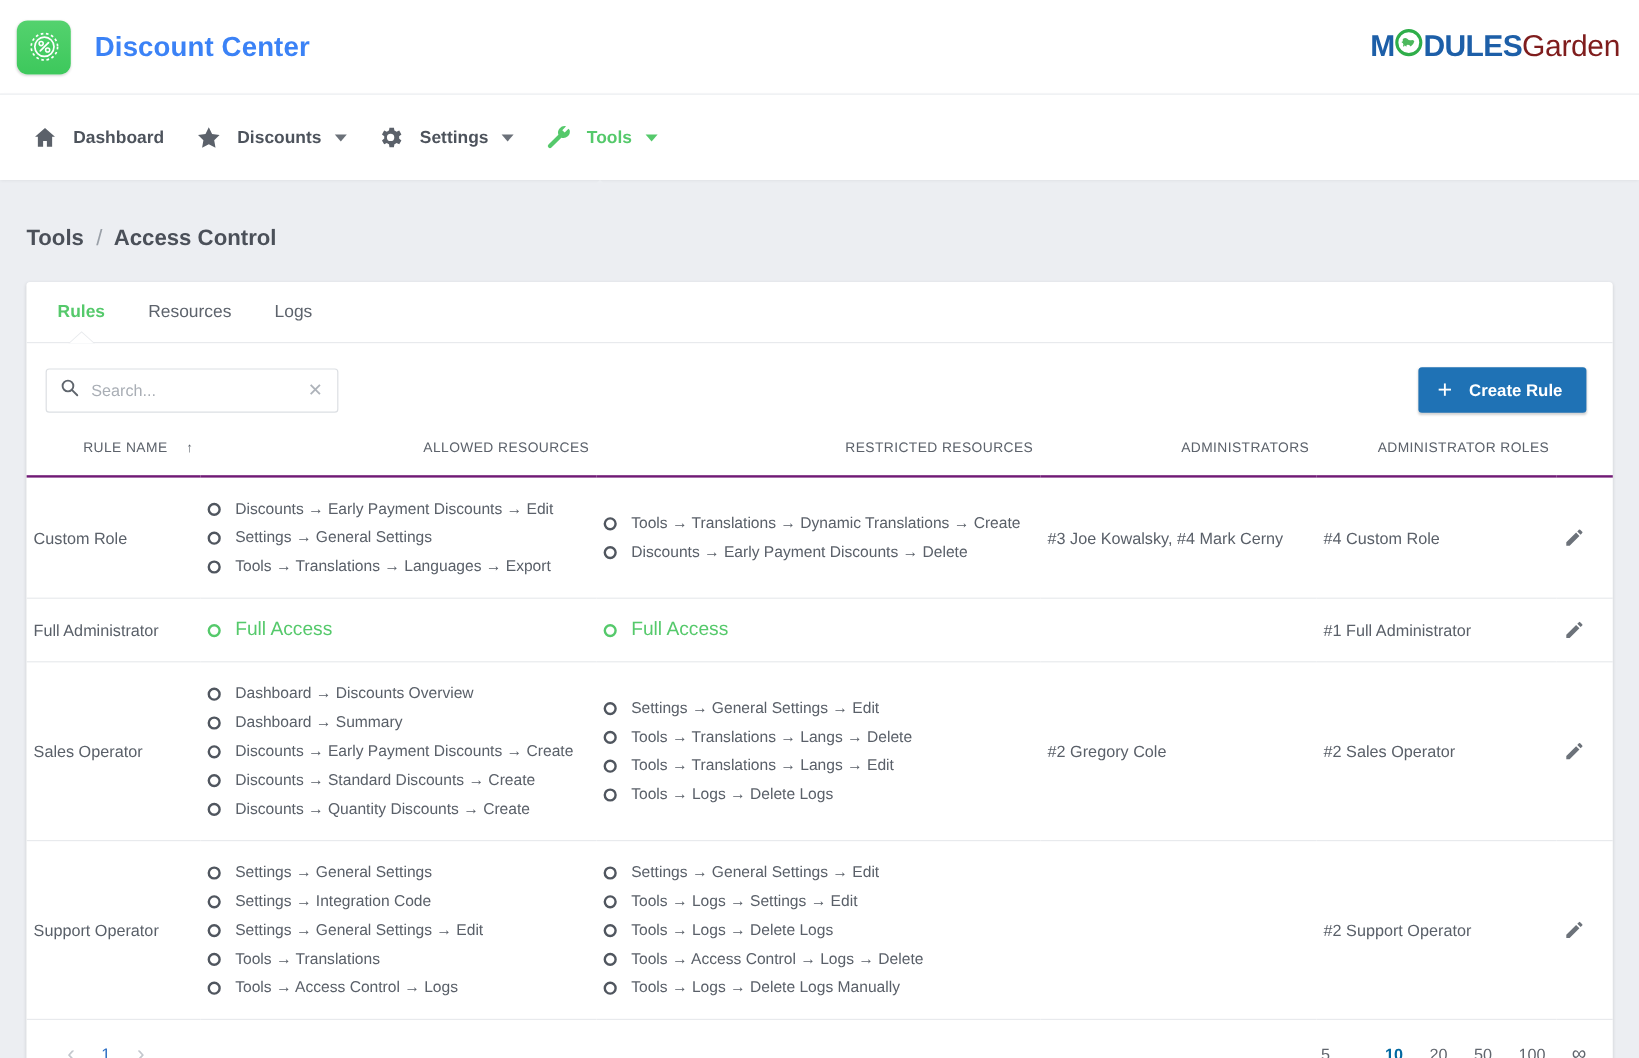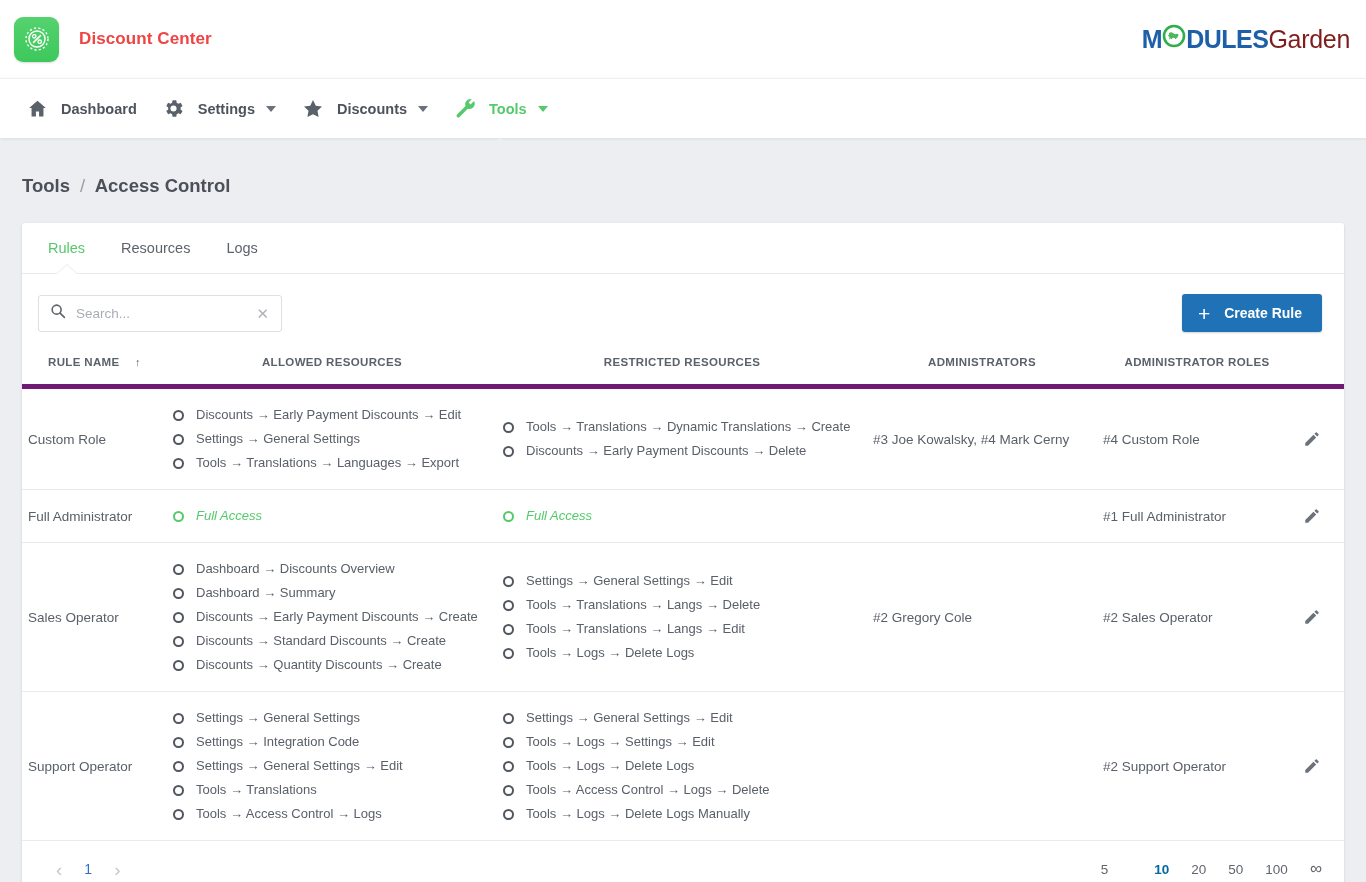--- a/index.html
+++ b/index.html
@@ -24,44 +24,44 @@
   .brand { display: flex; align-items: center; }
   .brand-logo {
     width: 45px; height: 45px;
     border-radius: 9px;
     background: linear-gradient(180deg,#54d26e 0%,#3dc85c 100%);
     display: flex; align-items: center; justify-content: center;
     box-shadow: 0 1px 2px rgba(0,0,0,.15);
   }
   .brand-title {
     margin-left: 20px;
-    font-size: 17px;
+    font-size: 23px;
     font-weight: bold;
-    color: #ef4444;
+    color: #3b82f6;
     letter-spacing: .1px;
   }
   .mg-logo {
     position: absolute;
     right: 16px;
     top: 50%;
     transform: translateY(-50%);
     display: flex;
     align-items: center;
     font-size: 25px;
     font-weight: bold;
     letter-spacing: -.5px;
     white-space: nowrap;
   }
   .mg-blue { color: #1d5fa8; }
   .mg-green { color: #7f1d1d; font-weight: normal; font-size: 25px; letter-spacing: -.3px;}
   .mg-globe { display: inline-block; vertical-align: middle; margin: 0 0px; }
 
   
   .nav {
-    height: 60px;
+    height: 72px;
     background: #ffffff;
     border-top: 1px solid #edeff2;
     box-shadow: 0 1px 3px rgba(0,0,0,.07);
     display: flex;
     align-items: flex-start;
     padding-left: 12px;
     position: relative;
     z-index: 3;
   }
   .nav-item {
@@ -123,21 +123,21 @@
     align-items: stretch;
   }
   .tab {
     padding: 0 18px;
     display: flex; align-items: center;
     font-size: 14.5px;
     color: #5d636c;
     cursor: pointer;
     position: relative;
   }
-  .tab.active { color: #55c96b; }
+  .tab.active { color: #55c96b; font-weight: bold; }
   .tab.active::after {
     content: "";
     position: absolute;
     left: 50%; bottom: -1px;
     transform: translateX(-50%);
     width: 0; height: 0;
     border-left: 10px solid transparent;
     border-right: 10px solid transparent;
     border-bottom: 9px solid #fff;
   }
@@ -197,27 +197,27 @@
     font-weight: bold;
     cursor: pointer;
     font-family: "Liberation Sans", sans-serif;
     box-shadow: 0 1px 2px rgba(0,0,0,.18);
   }
   .btn-create .plus { font-size: 21px; font-weight: normal; margin-right: 14px; line-height: 1; }
 
   
   table.rules { width: 100%; border-collapse: collapse; table-layout: fixed; }
   table.rules th {
-    text-align: center;
+    text-align: right;
     font-size: 11.5px;
-    font-weight: bold;
+    font-weight: normal;
     color: #5c626b;
     letter-spacing: .35px;
     padding: 6px 6px 16px 6px;
-    border-bottom: 5px solid #701a75;
+    border-bottom: 2px solid #701a75;
     vertical-align: middle;
   }
   th.c-name { width: 145px; padding-left: 36px; }
   th.c-allowed { width: 330px; padding-left: 0px; }
   th.c-restricted { width: 370px; }
   th.c-admins { width: 230px; }
   th.c-roles { width: 200px; }
   th.c-actions { width: 110px; }
   .sort-arrow { margin-left: 12px; font-size: 11px; color: #5c626b; }
 
@@ -239,21 +239,21 @@
     line-height: 18px;
   }
   .ring {
     width: 11px; height: 11px;
     border: 2.2px solid #50565f;
     border-radius: 50%;
     margin-right: 12px;
     flex: 0 0 auto;
   }
   .ring.green { border-color: #55c96b; }
-  .full-access { color: #55c96b; font-size: 13px; font-style: italic; }
+  .full-access { color: #55c96b; font-size: 16px; }
   .actions { display: flex; align-items: center; justify-content: flex-start; gap: 26px; }
   .icon-btn { cursor: pointer; display: inline-flex; }
 
   
   .footer {
     display: flex;
     align-items: center;
     justify-content: space-between;
     padding: 14px 22px 14px 34px;
     height: 56px;
@@ -304,35 +304,35 @@
     <span class="nav-icon">
       <svg width="21" height="21" viewBox="0 0 24 24" fill="#5b616a">
           <path d="M12 3 2.5 11.3h2.7V21h5v-5.6h3.6V21h5v-9.7h2.7z"></path>
         </svg>
     </span>
     <span class="nav-label">Dashboard</span>
   </div>
 
   <div class="nav-item">
     <span class="nav-icon">
+      <svg width="22" height="22" viewBox="0 0 24 24" fill="#5b616a">
+          <path d="M12 2.2l3 6.2 6.8.9-4.9 4.7 1.2 6.8L12 17.6 5.9 20.8l1.2-6.8L2.2 9.3l6.8-.9z"></path>
+        </svg>
+    </span>
+    <span class="nav-label">Discounts</span>
+    <span class="caret"></span>
+  </div>
+
+  <div class="nav-item">
+    <span class="nav-icon">
       <svg width="23" height="23" viewBox="0 0 24 24" fill="#5b616a">
           <path d="M19.4 13a7.6 7.6 0 000-2l2-1.6-1.9-3.3-2.4 1a7.7 7.7 0 00-1.8-1l-.4-2.6H11l-.4 2.6a7.7 7.7 0 00-1.8 1l-2.4-1-1.9 3.3L6.5 11a7.6 7.6 0 000 2l-2 1.6 1.9 3.3 2.4-1c.5.4 1.1.8 1.8 1l.4 2.6h3.9l.4-2.6c.6-.2 1.2-.6 1.8-1l2.4 1 1.9-3.3zM12 15.2A3.2 3.2 0 1115.2 12 3.2 3.2 0 0112 15.2z"></path>
         </svg>
     </span>
     <span class="nav-label">Settings</span>
-    <span class="caret"></span>
-  </div>
-
-  <div class="nav-item">
-    <span class="nav-icon">
-      <svg width="22" height="22" viewBox="0 0 24 24" fill="#5b616a">
-          <path d="M12 2.2l3 6.2 6.8.9-4.9 4.7 1.2 6.8L12 17.6 5.9 20.8l1.2-6.8L2.2 9.3l6.8-.9z"></path>
-        </svg>
-    </span>
-    <span class="nav-label">Discounts</span>
     <span class="caret"></span>
   </div>
 
   <div class="nav-item active">
     <span class="nav-icon">
       <svg width="23" height="23" viewBox="0 0 24 24" fill="#55c96b">
           <path d="M20.6 4.5l-3.3 3.3-2.1-2.1 3.3-3.3a5.6 5.6 0 00-6.7 7.2L3.2 18.2a1.8 1.8 0 000 2.6 1.8 1.8 0 002.6 0l8.6-8.6a5.6 5.6 0 007.2-6.7z"></path>
         </svg>
     </span>
     <span class="nav-label">Tools</span>

